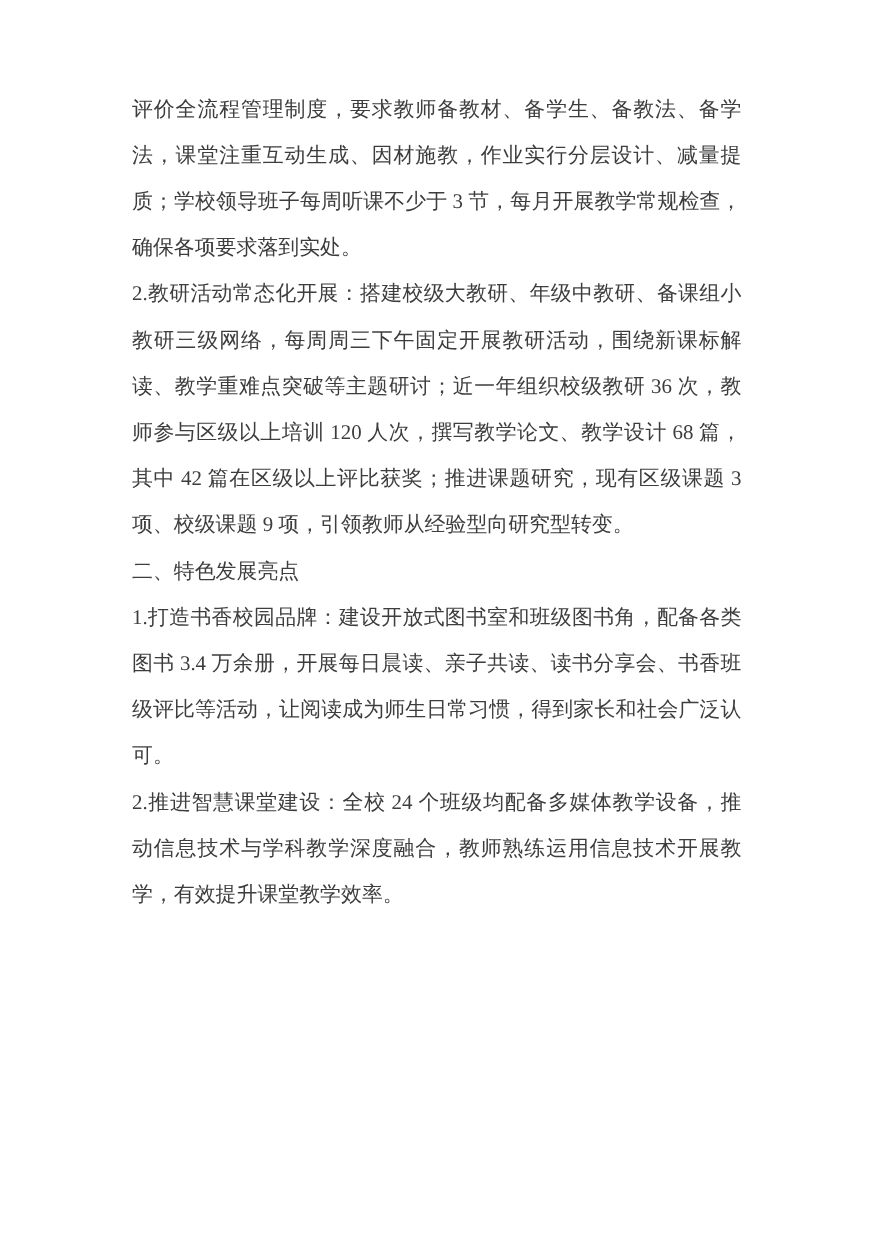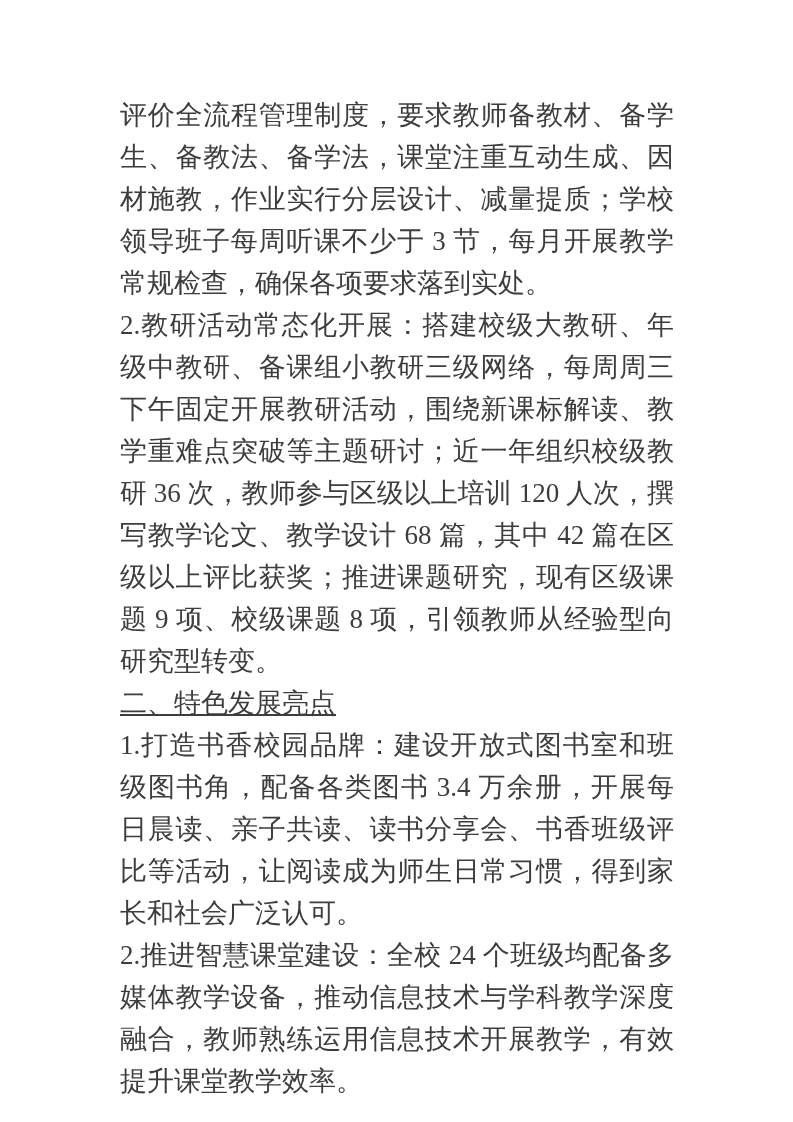--- a/index.html
+++ b/index.html
@@ -18,42 +18,41 @@
     position: absolute;
     left: 0;
     top: 0;
     width: 793px;
     height: 1122px;
     background: var(--page-bg, #ffffff);
   }
   .text-block {
     position: absolute;
     left: 120px;
-    top: 94px;
+    top: 79px;
     width: 554px;
     color: var(--text-color, #3d3d3d);
-    font-size: 27px;
+    font-size: 19px;
     line-height: 42px;
     text-align: justify;
     text-align-last: left;
   }
   .para {
     margin: 0;
     padding: 0;
     
   }
   .heading {
     text-align: left;
-    text-decoration: underline;
   }
 </style>
 </head>
 <body>
 
 <div class="page">
   <div class="text-block">
     <p class="para">评价全流程管理制度，要求教师备教材、备学生、备教法、备学法，课堂注重互动生成、因材施教，作业实行分层设计、减量提质；学校领导班子每周听课不少于 3 节，每月开展教学常规检查，确保各项要求落到实处。</p>
-    <p class="para">2.教研活动常态化开展：搭建校级大教研、年级中教研、备课组小教研三级网络，每周周三下午固定开展教研活动，围绕新课标解读、教学重难点突破等主题研讨；近一年组织校级教研 36 次，教师参与区级以上培训 120 人次，撰写教学论文、教学设计 68 篇，其中 42 篇在区级以上评比获奖；推进课题研究，现有区级课题 9 项、校级课题 8 项，引领教师从经验型向研究型转变。</p>
+    <p class="para">2.教研活动常态化开展：搭建校级大教研、年级中教研、备课组小教研三级网络，每周周三下午固定开展教研活动，围绕新课标解读、教学重难点突破等主题研讨；近一年组织校级教研 36 次，教师参与区级以上培训 120 人次，撰写教学论文、教学设计 68 篇，其中 42 篇在区级以上评比获奖；推进课题研究，现有区级课题 3 项、校级课题 9 项，引领教师从经验型向研究型转变。</p>
     <p class="para heading">二、特色发展亮点</p>
     <p class="para">1.打造书香校园品牌：建设开放式图书室和班级图书角，配备各类图书 3.4 万余册，开展每日晨读、亲子共读、读书分享会、书香班级评比等活动，让阅读成为师生日常习惯，得到家长和社会广泛认可。</p>
     <p class="para">2.推进智慧课堂建设：全校 24 个班级均配备多媒体教学设备，推动信息技术与学科教学深度融合，教师熟练运用信息技术开展教学，有效提升课堂教学效率。</p>
   </div>
 </div>
 
 </body></html>

